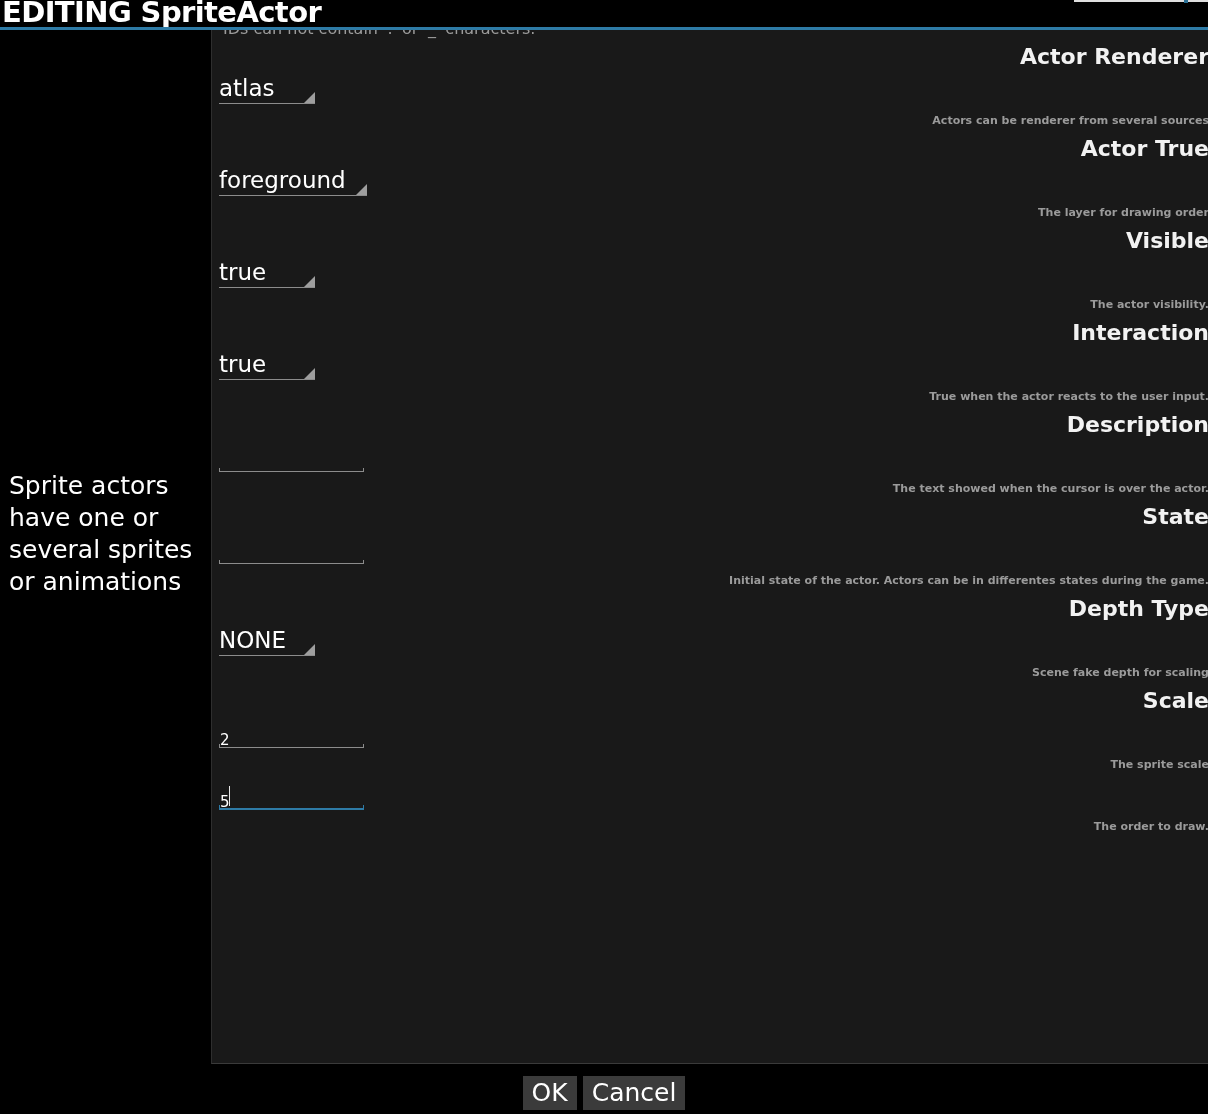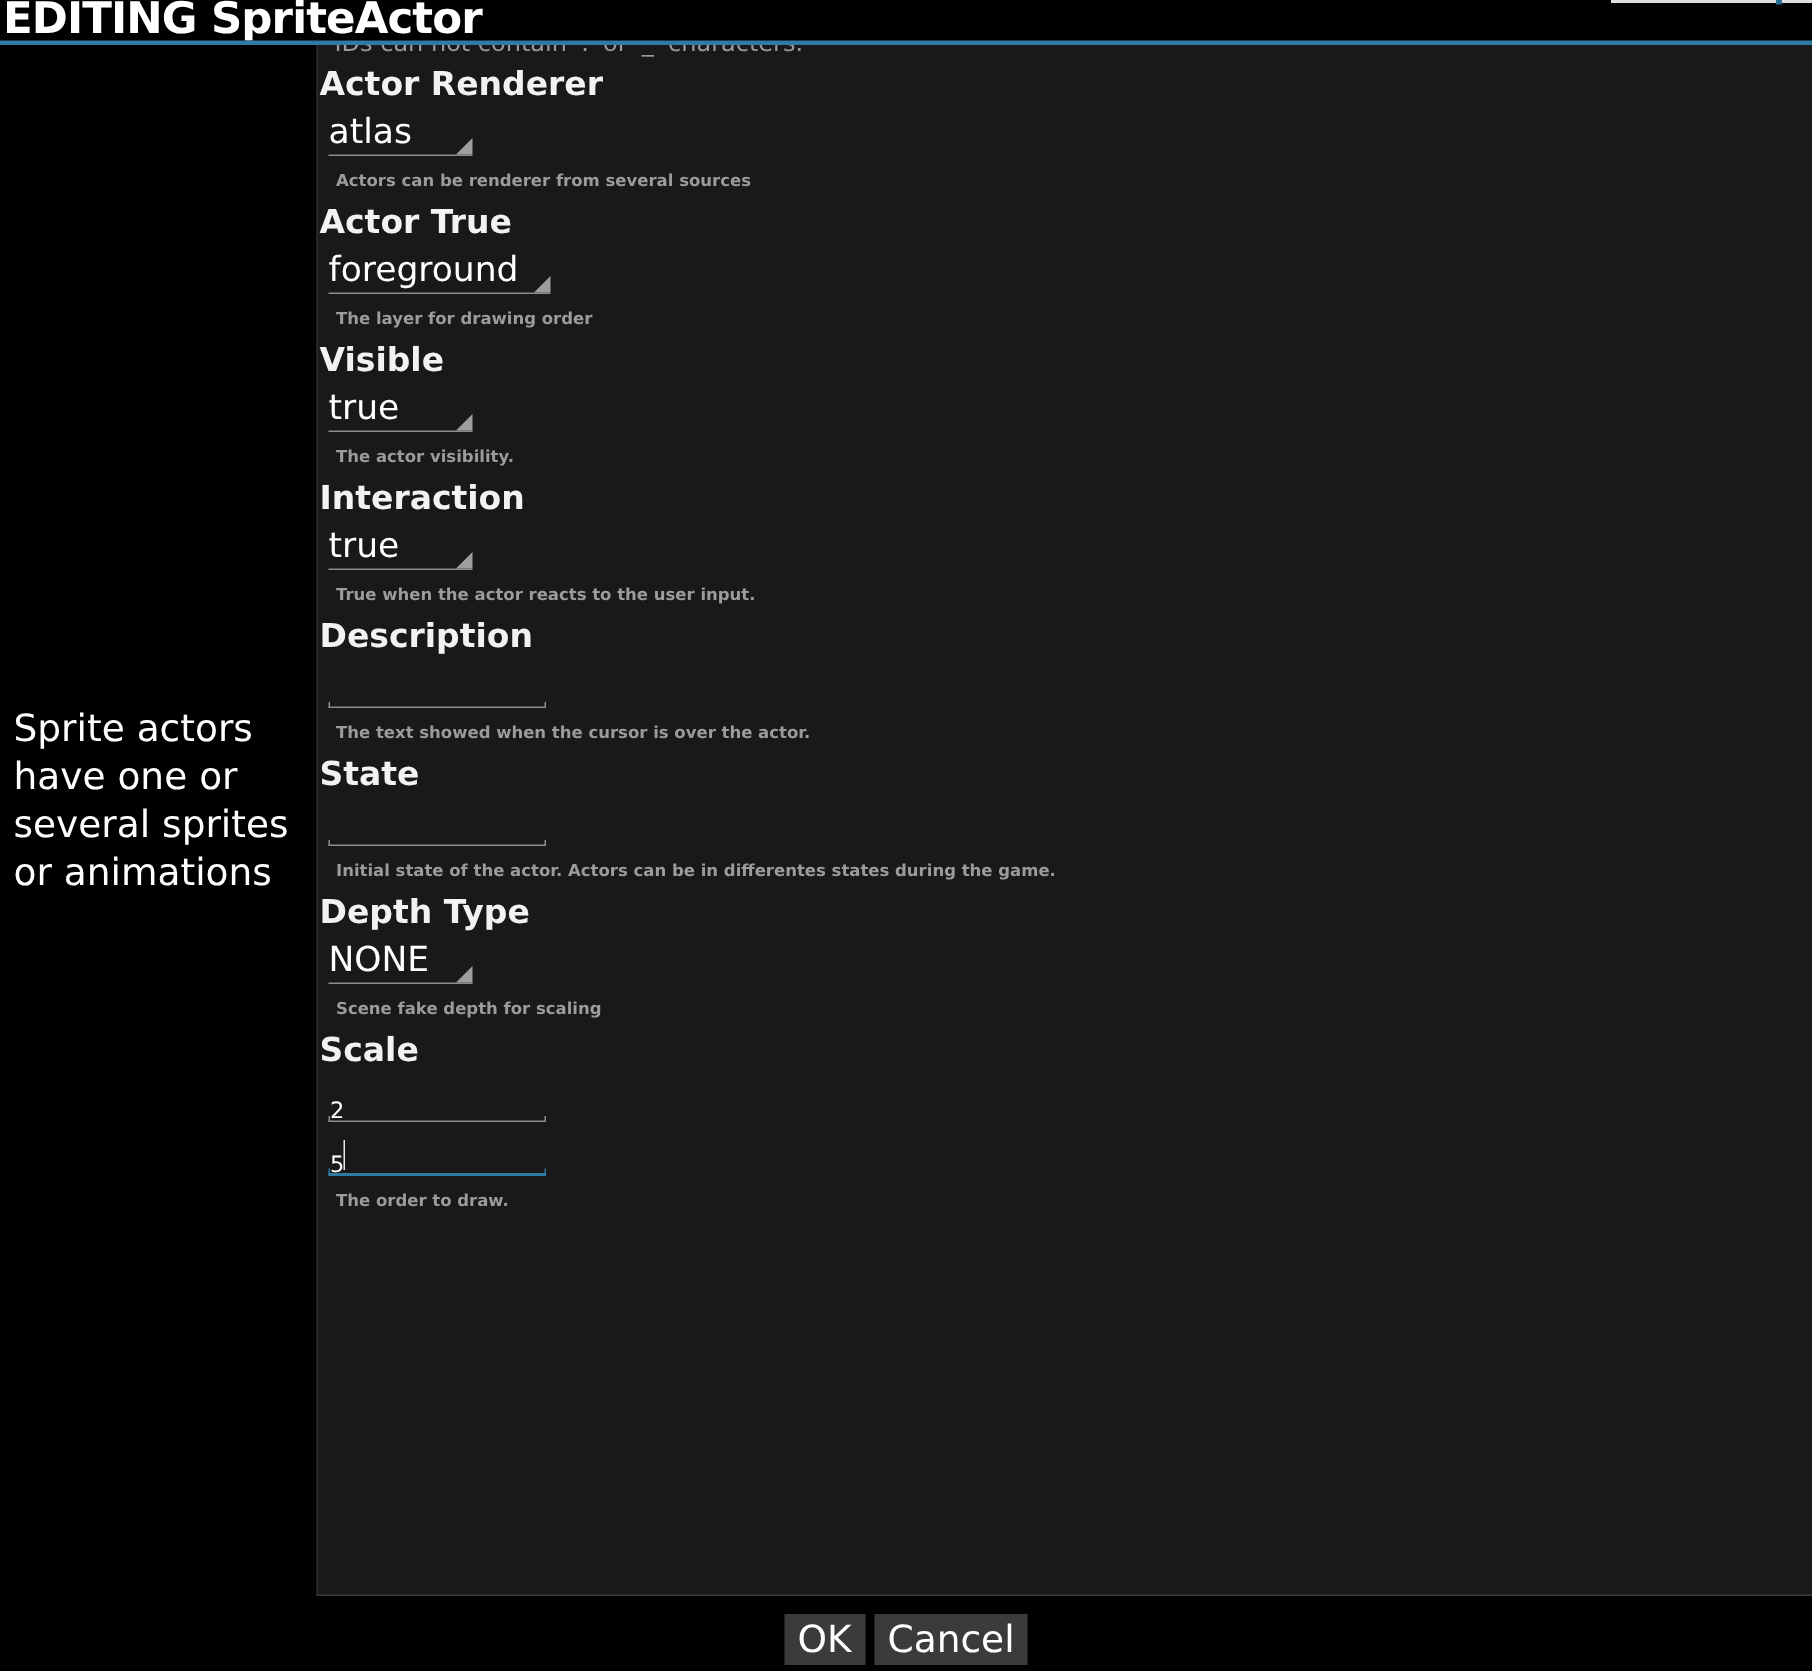--- a/index.html
+++ b/index.html
@@ -108,20 +108,21 @@
   #props-list {
     position: absolute;
     left: 0;
     top: 12px;
     width: 997px;
   }
 
   .prop {
     position: relative;
     padding: 0 0 0 0;
+    text-align: right;
   }
   .prop-label {
     font-size: 22px;
     font-weight: bold;
     color: #f2f2f2;
     line-height: 30px;
     padding-left: 1px;
     white-space: nowrap;
   }
   .field-wrap {
@@ -302,20 +303,21 @@
           <div class="drop-marker" style="left: 92px;"></div>
         </div>
         <div class="prop-hint">Scene fake depth for scaling</div>
       </div>
       <div class="prop">
         <div class="prop-label">Scale</div>
         <div class="field-wrap">
           <div class="field-value small">2</div>
           <div class="field-rule text" style="width: 145px;"></div>
         </div>
+        <div class="prop-hint">The sprite scale</div>
       </div>
       <div class="prop">
         <div class="field-wrap">
           <div class="field-value small">5</div>
           <div class="field-rule text focused" style="width: 145px;"></div>
           <div class="caret" style="left: 17.2px; top: 8px; height: 20px;"></div>
         </div>
         <div class="prop-hint">The order to draw.</div>
       </div>
     </div>

